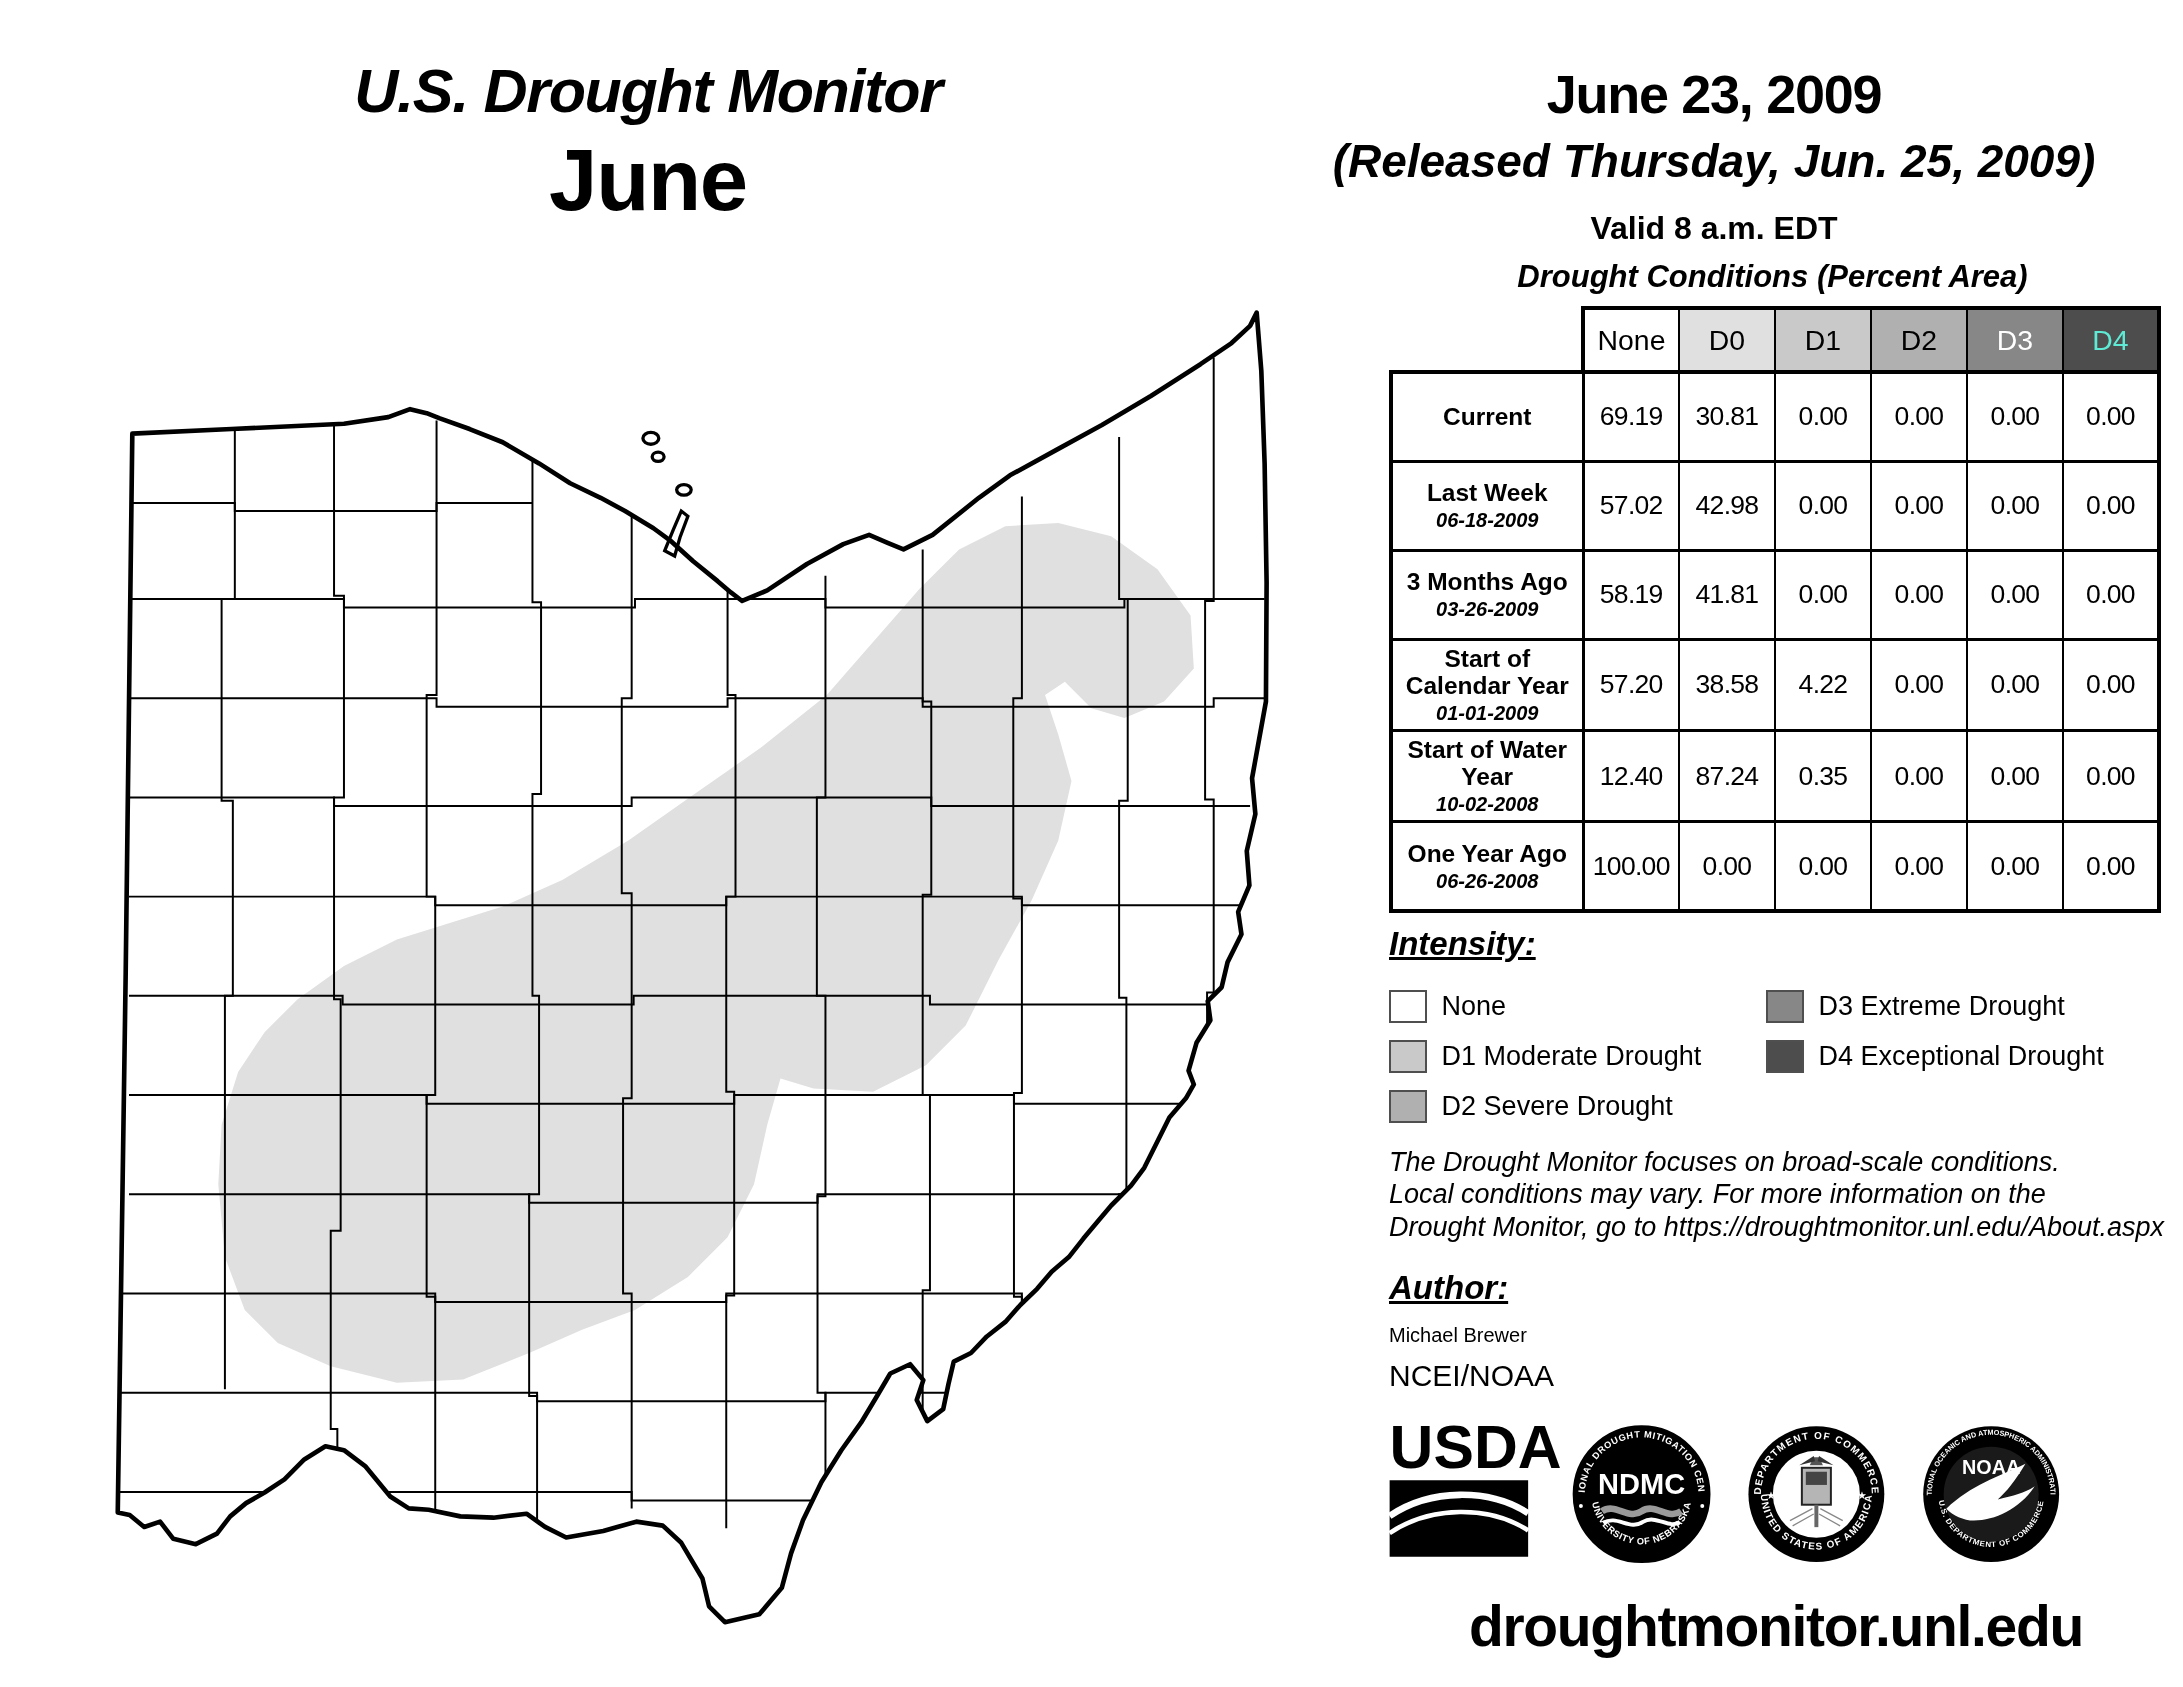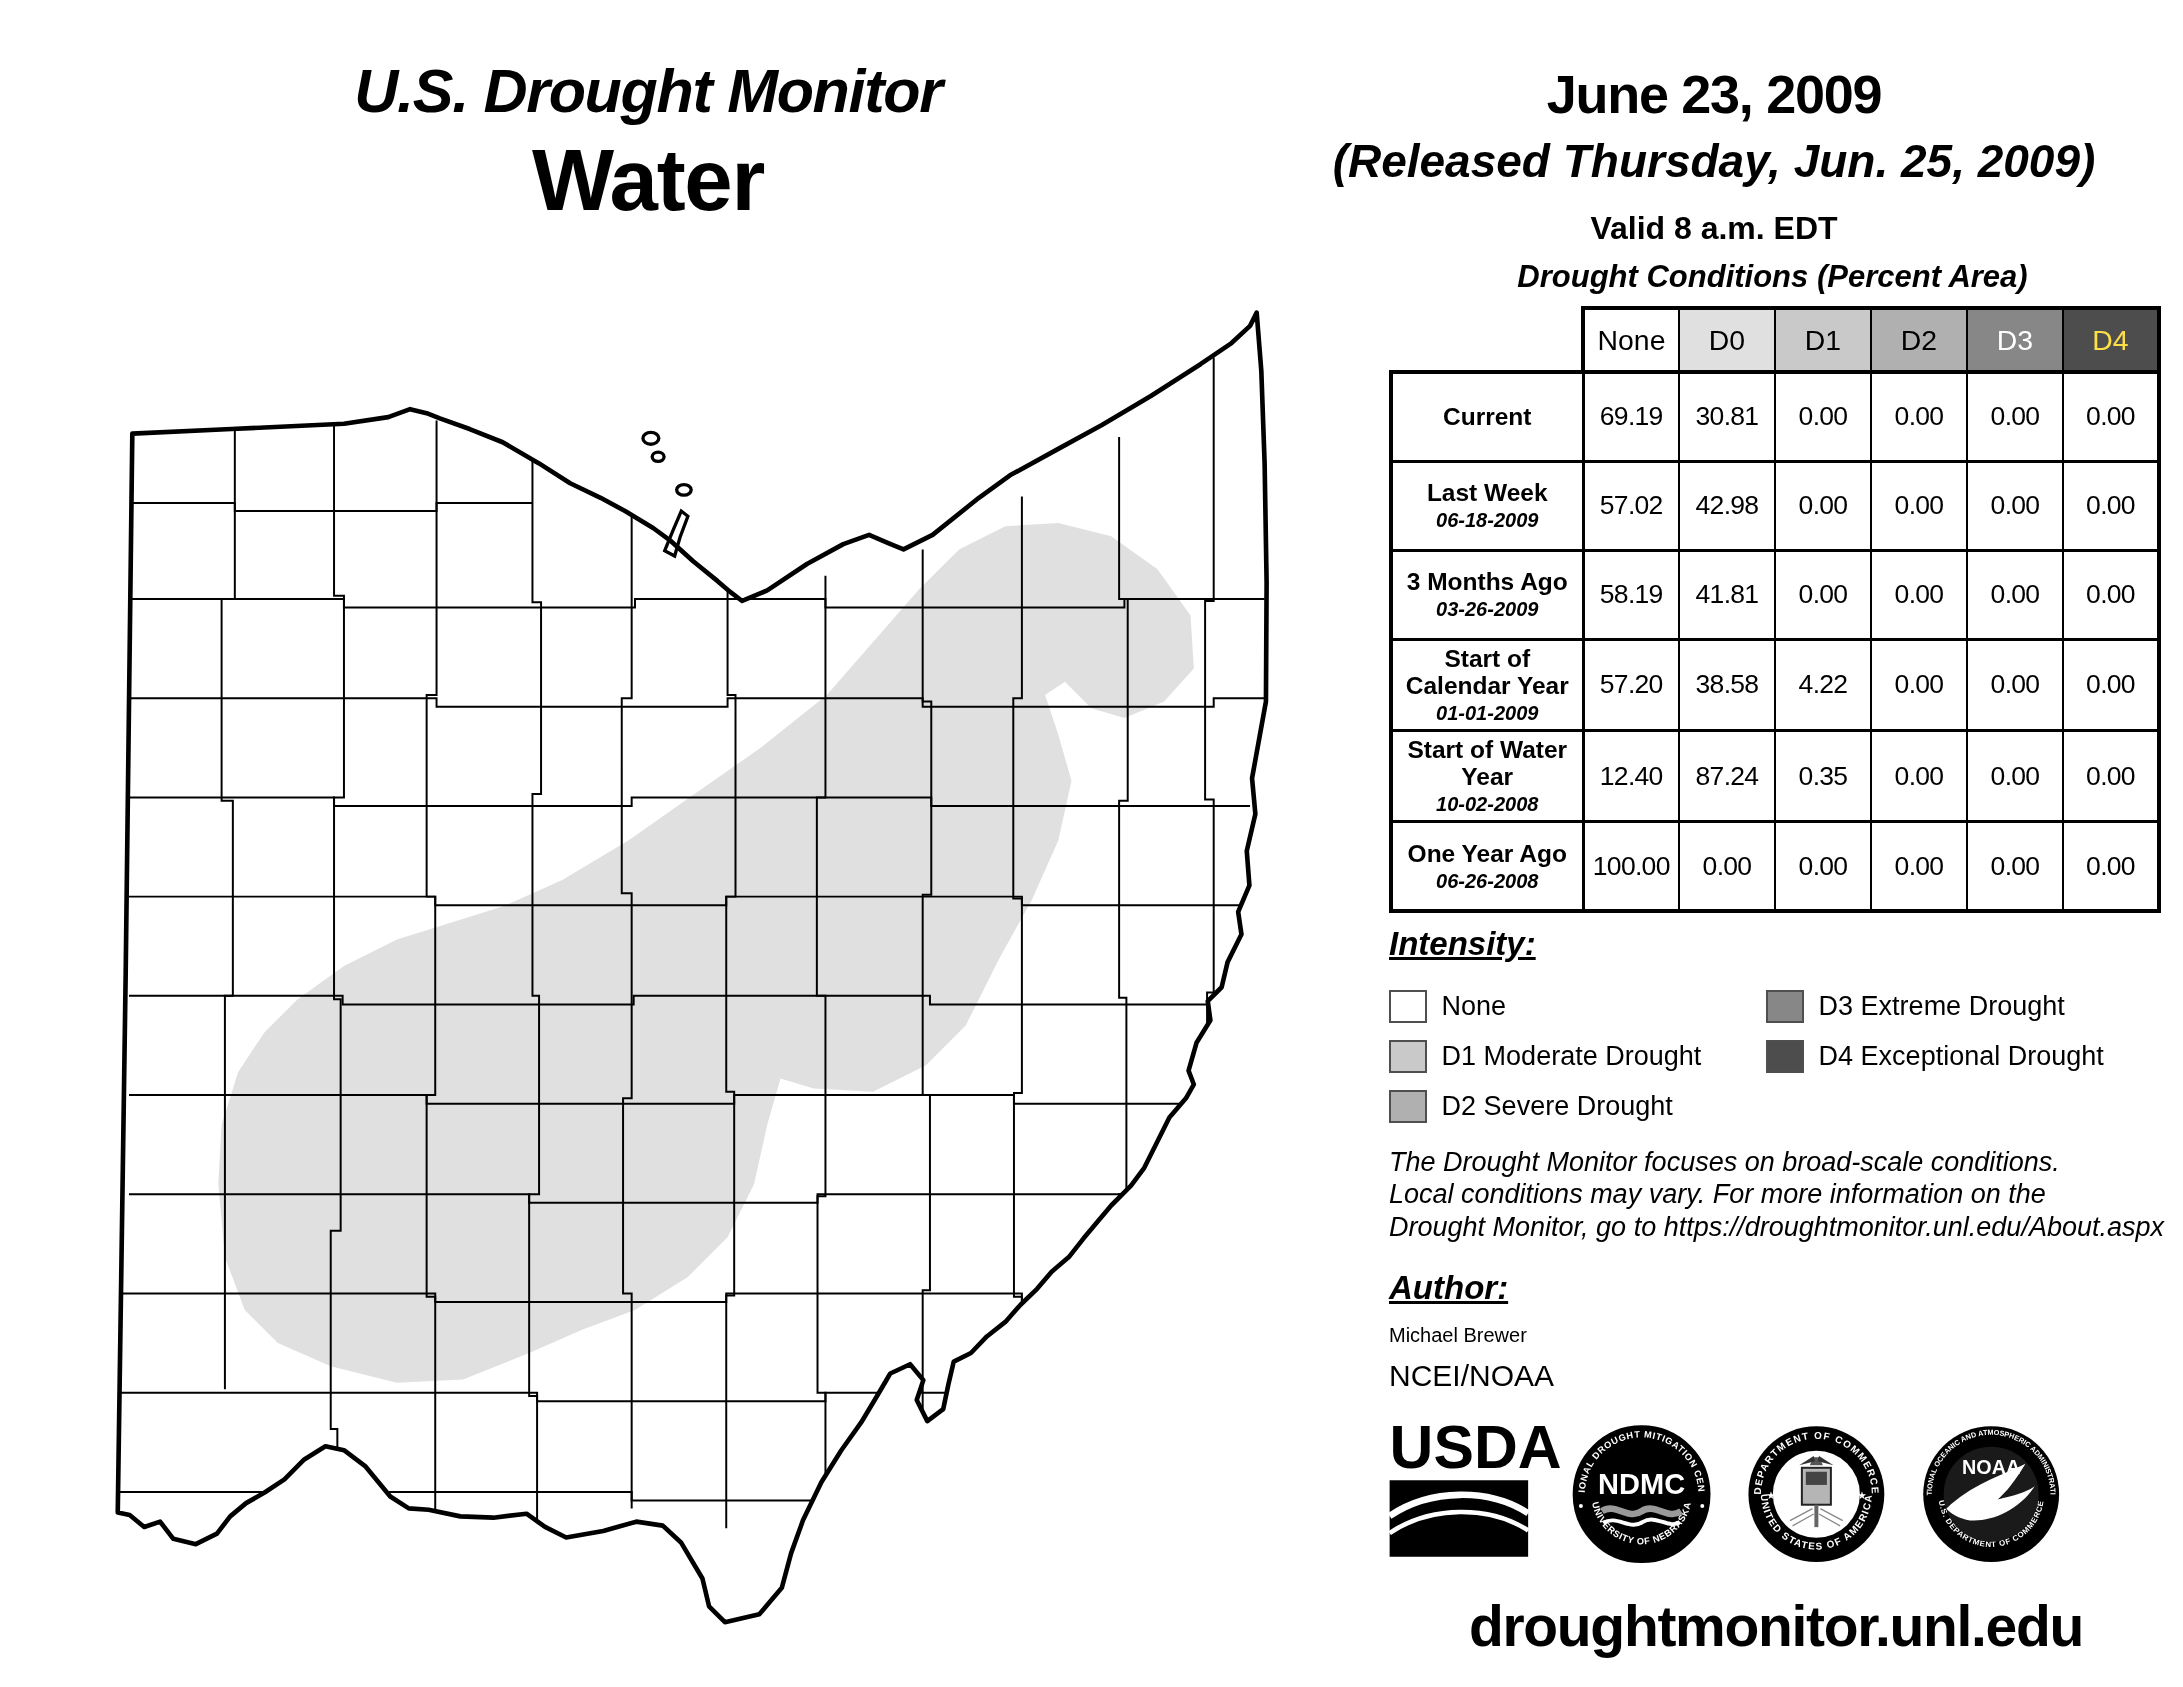--- a/index.html
+++ b/index.html
@@ -58,21 +58,21 @@
                 font-size:57px; font-weight:bold; letter-spacing:-1.3px; }
 
   svg text { font-family:"Liberation Sans", sans-serif; }
   .seal-rim { fill:#fff; font-weight:bold; }
 </style>
 </head>
 <body>
 
 <div class="abs" id="map-title-block">
   <div id="map-title-line1">U.S. Drought Monitor</div>
-  <div id="map-title-line2">Water</div>
+  <div id="map-title-line2">June</div>
 </div>
 
 <svg class="abs" style="left:66px; top:265px;" width="1257" height="1422" viewBox="0 0 1900 2150">
   <defs>
     <clipPath id="stateClip">
       <path d="M100,255 L250,248 L420,240 L487,230 L520,218 L545,224 L565,232 L610,248 L660,268 L715,300 L762,330 L808,352 L845,372 L888,398 L915,418 L948,448 L985,478 L1005,495 L1022,508 L1060,492 L1120,452 L1175,422 L1214,408 L1242,420 L1266,430 L1310,408 L1380,352 L1427,318 L1500,278 L1566,242 L1640,198 L1715,150 L1762,118 L1790,92 L1800,72 L1807,160 L1812,300 L1815,480 L1814,660 L1793,776 L1798,830 L1785,886 L1789,938 L1772,978 L1777,1012 L1756,1054 L1747,1092 L1726,1113 L1730,1142 L1709,1176 L1697,1218 L1705,1239 L1693,1260 L1668,1289 L1651,1323 L1630,1365 L1610,1392 L1580,1422 L1558,1448 L1538,1472 L1516,1500 L1490,1522 L1468,1548 L1443,1572 L1420,1598 L1392,1620 L1368,1645 L1342,1658 L1334,1692 L1326,1730 L1302,1748 L1286,1716 L1296,1686 L1276,1662 L1246,1676 L1226,1710 L1202,1750 L1172,1792 L1142,1840 L1114,1898 L1096,1948 L1082,2000 L1048,2040 L996,2052 L972,2028 L962,1986 L930,1932 L902,1906 L862,1900 L812,1914 L756,1924 L724,1908 L696,1888 L646,1894 L596,1892 L548,1882 L518,1880 L490,1862 L452,1816 L420,1792 L392,1786 L360,1806 L330,1836 L300,1856 L272,1872 L248,1892 L228,1918 L196,1934 L162,1926 L142,1900 L118,1908 L96,1890 L78,1886 L90,1070 L100,255 Z"></path>
     </clipPath>
   </defs>
 
   <g clip-path="url(#stateClip)">
@@ -125,21 +125,21 @@
 <div class="abs" id="dm-table-wrap">
   <table>
     <thead>
       <tr id="dm-head-row">
         <th class="corner"></th>
       <th style="background: rgb(255, 255, 255); color: rgb(0, 0, 0);">None</th>
           <th style="background: rgb(224, 224, 224); color: rgb(0, 0, 0);">D0</th>
           <th style="background: rgb(201, 201, 201); color: #000000;">D1</th>
           <th style="background: rgb(176, 176, 176); color: rgb(0, 0, 0);">D2</th>
           <th style="background: rgb(135, 135, 135); color: #ffffff;">D3</th>
-          <th style="background: rgb(77, 77, 77); color: #fde047;">D4</th>
+          <th style="background: rgb(77, 77, 77); color: #5eead4;">D4</th>
         </tr>
     </thead>
     <tbody id="dm-body">
         <tr>
           <th>
             <div class="row-label">Current</div>
           </th>
           <td>69.19</td>
           <td>30.81</td>
           <td>0.00</td>

